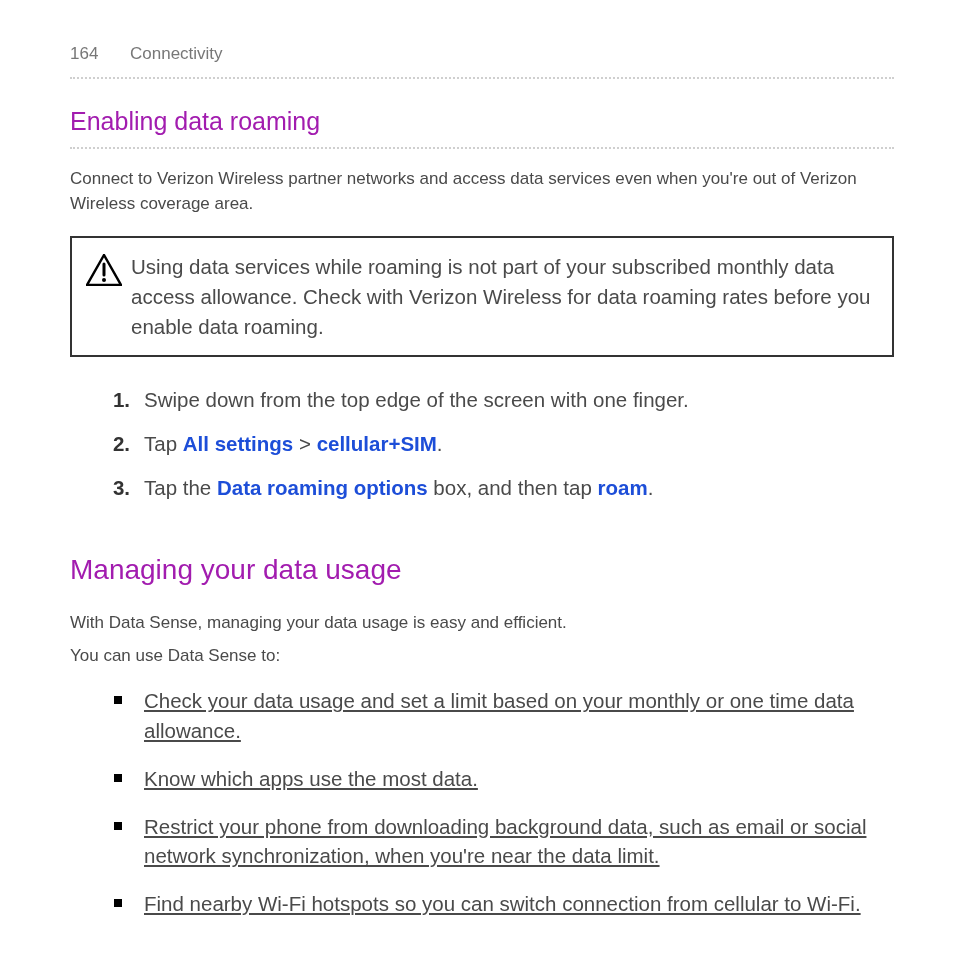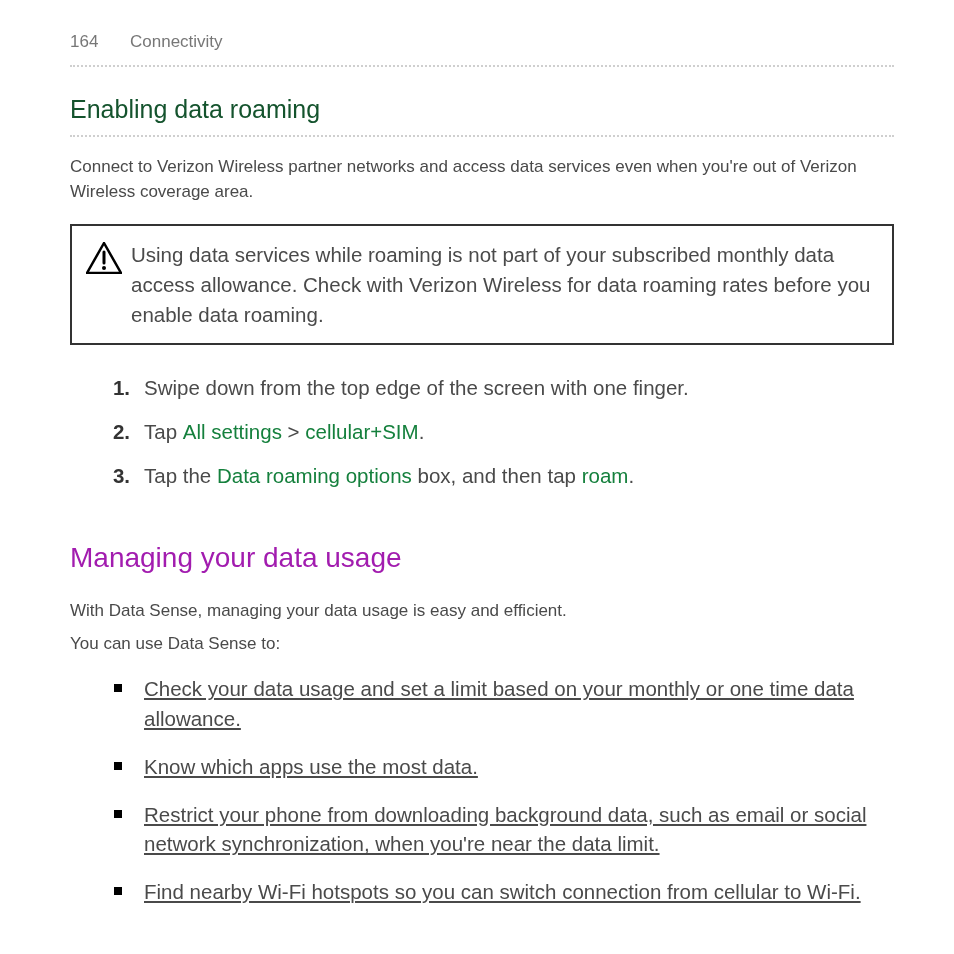--- a/index.html
+++ b/index.html
@@ -19,29 +19,30 @@
     padding: 30px 60px 40px 70px;
     position: relative;
   }
   .header {
     display: flex;
     align-items: baseline;
     gap: 30px;
     font-size: 17px;
     color: #777;
     margin-bottom: 10px;
+    margin-top: 12px;
   }
   .page-number { min-width: 30px; }
   .dotted {
     border: none;
     border-top: 2px dotted #cfcfcf;
     margin: 8px 0;
   }
   .section-h3 {
-    color: #14532d;
+    color: #a21caf;
     font-weight: 300;
     font-size: 25px;
     margin: 24px 0 4px 0;
   }
   .section-h2 {
     color: #a21caf;
     font-weight: 400;
     font-size: 28px;
     margin: 48px 0 20px 0;
   }
@@ -100,21 +101,21 @@
   }
   ul.bullets li::before {
     content: "";
     position: absolute;
     left: 14px;
     top: 10px;
     width: 8px;
     height: 8px;
     background: #000;
   }
-  .b { font-weight: 400; color: #15803d; }
+  .b { font-weight: 700; color: #1d4ed8; }
 </style>
 </head>
 <body>
 
 <div class="page">
 
   <div class="header">
     <span class="page-number">164</span>
     <span>Connectivity</span>
   </div>

